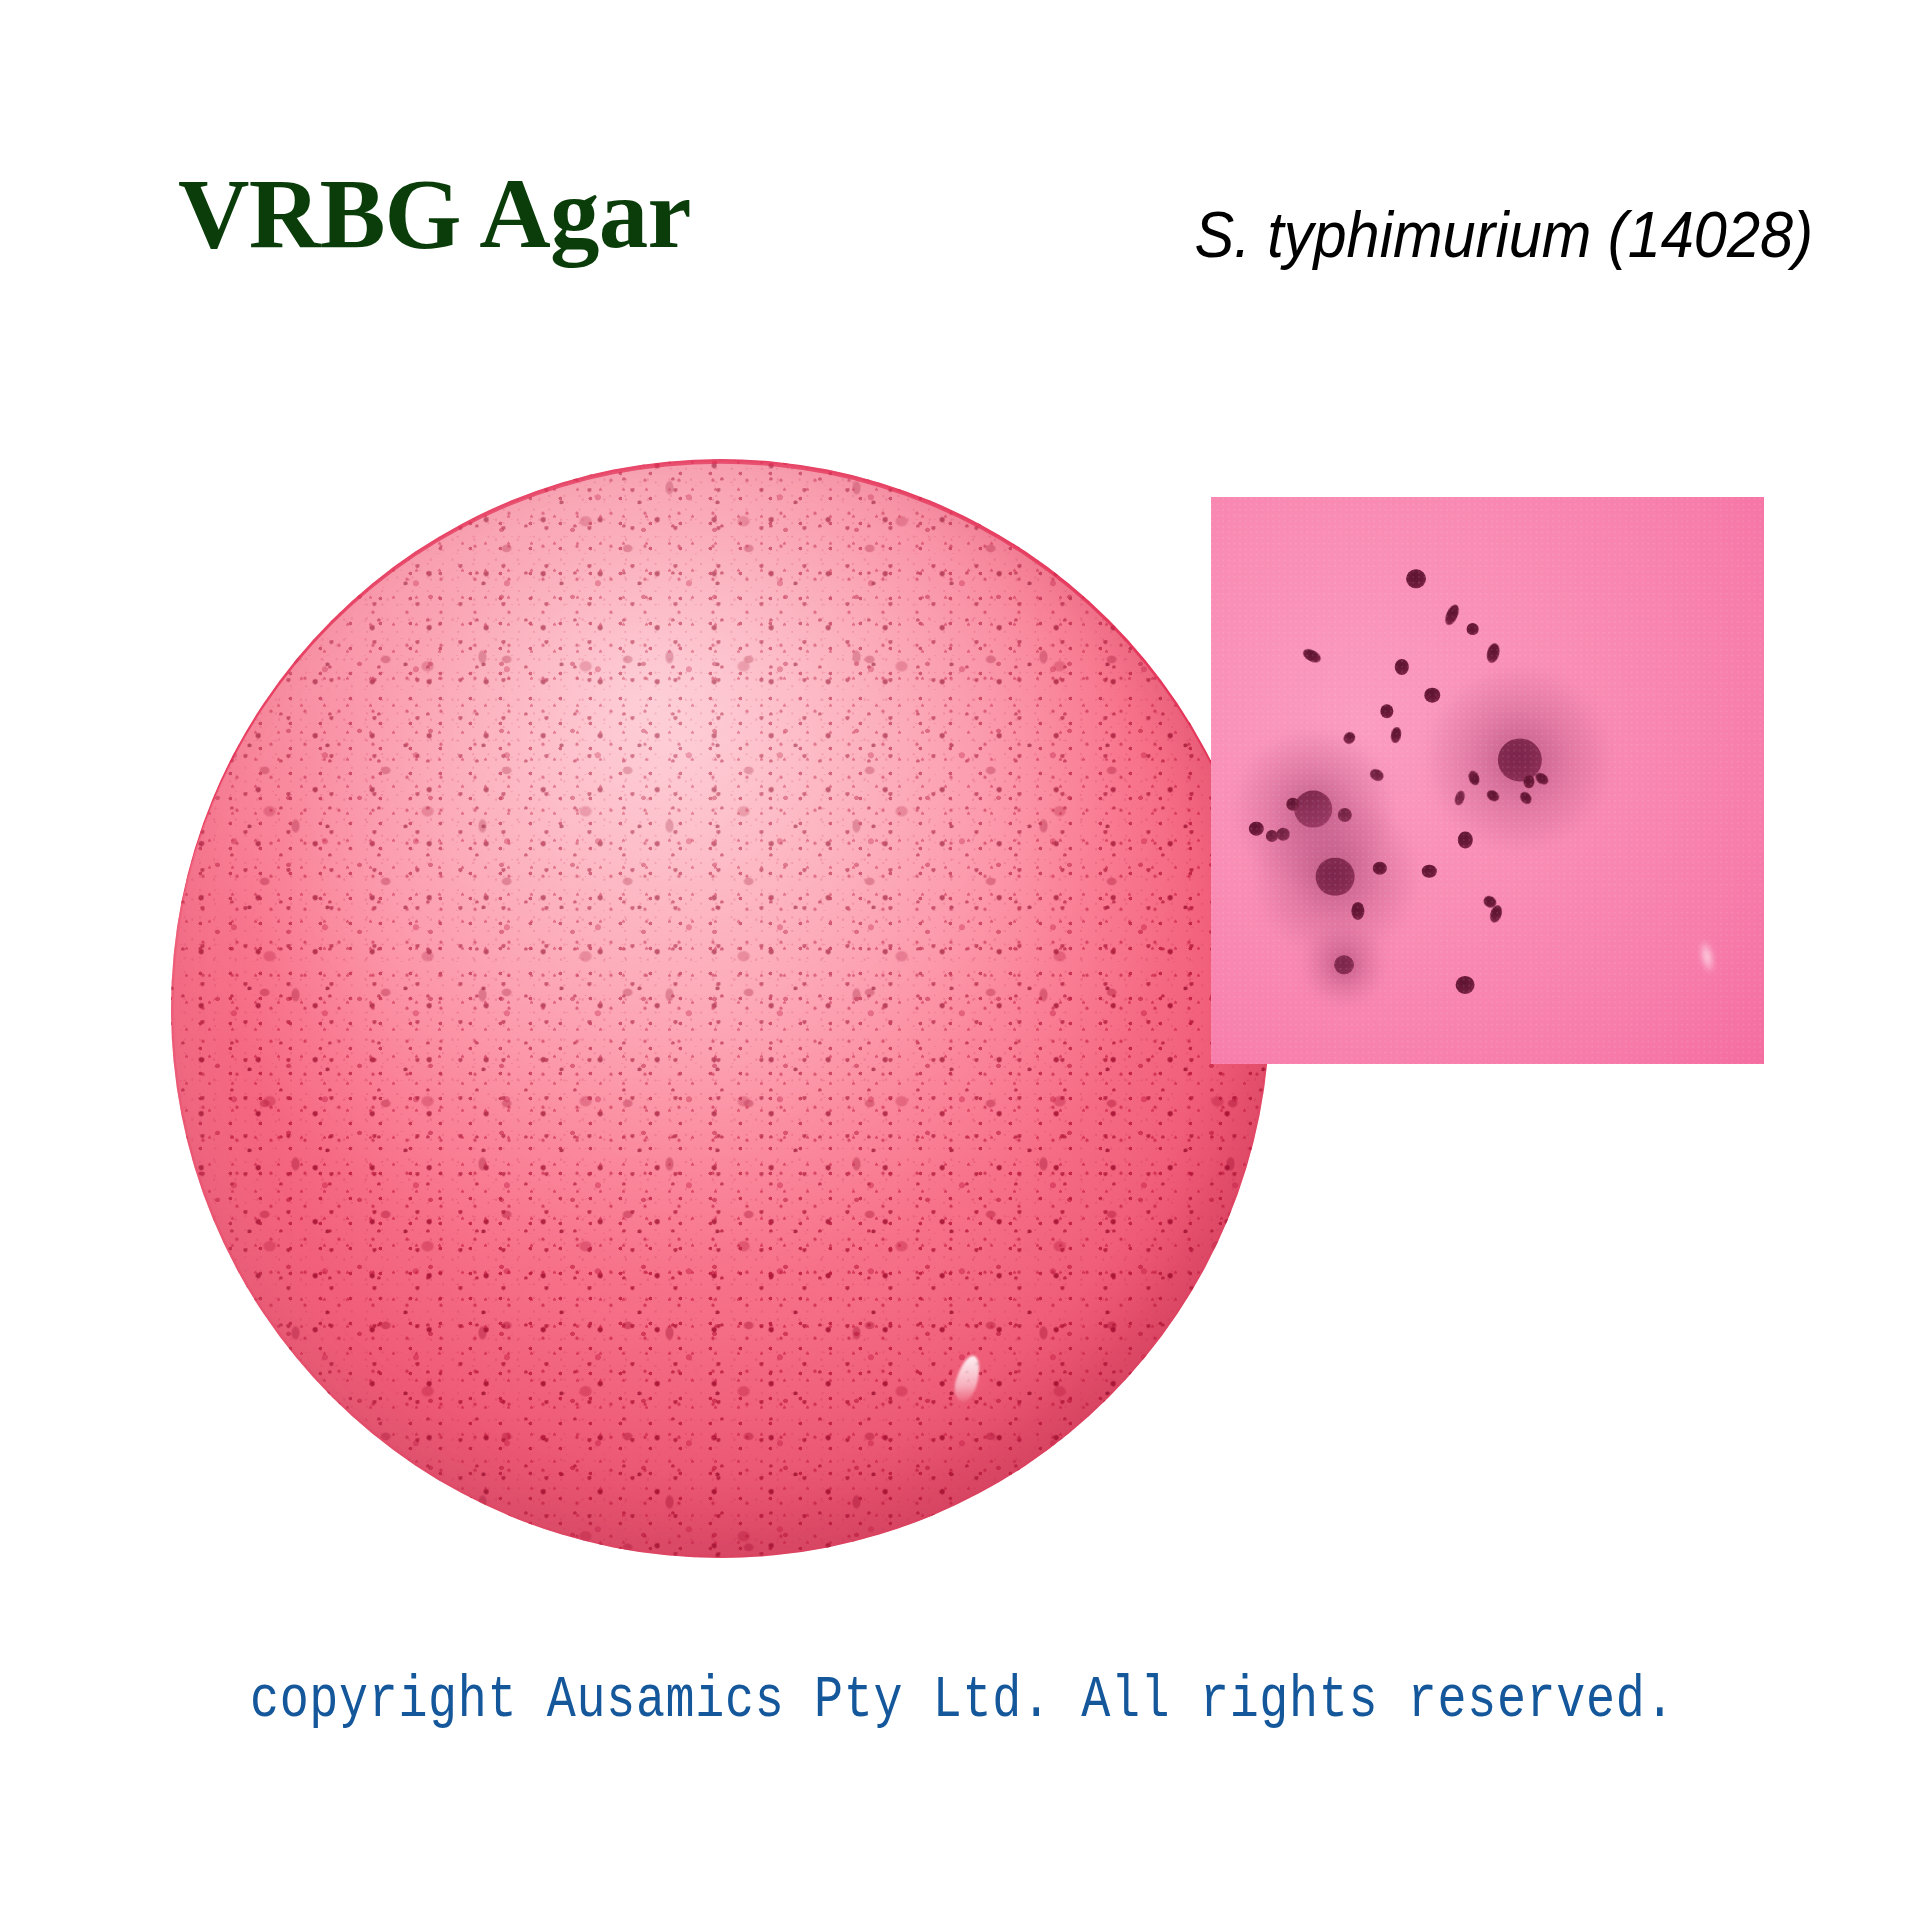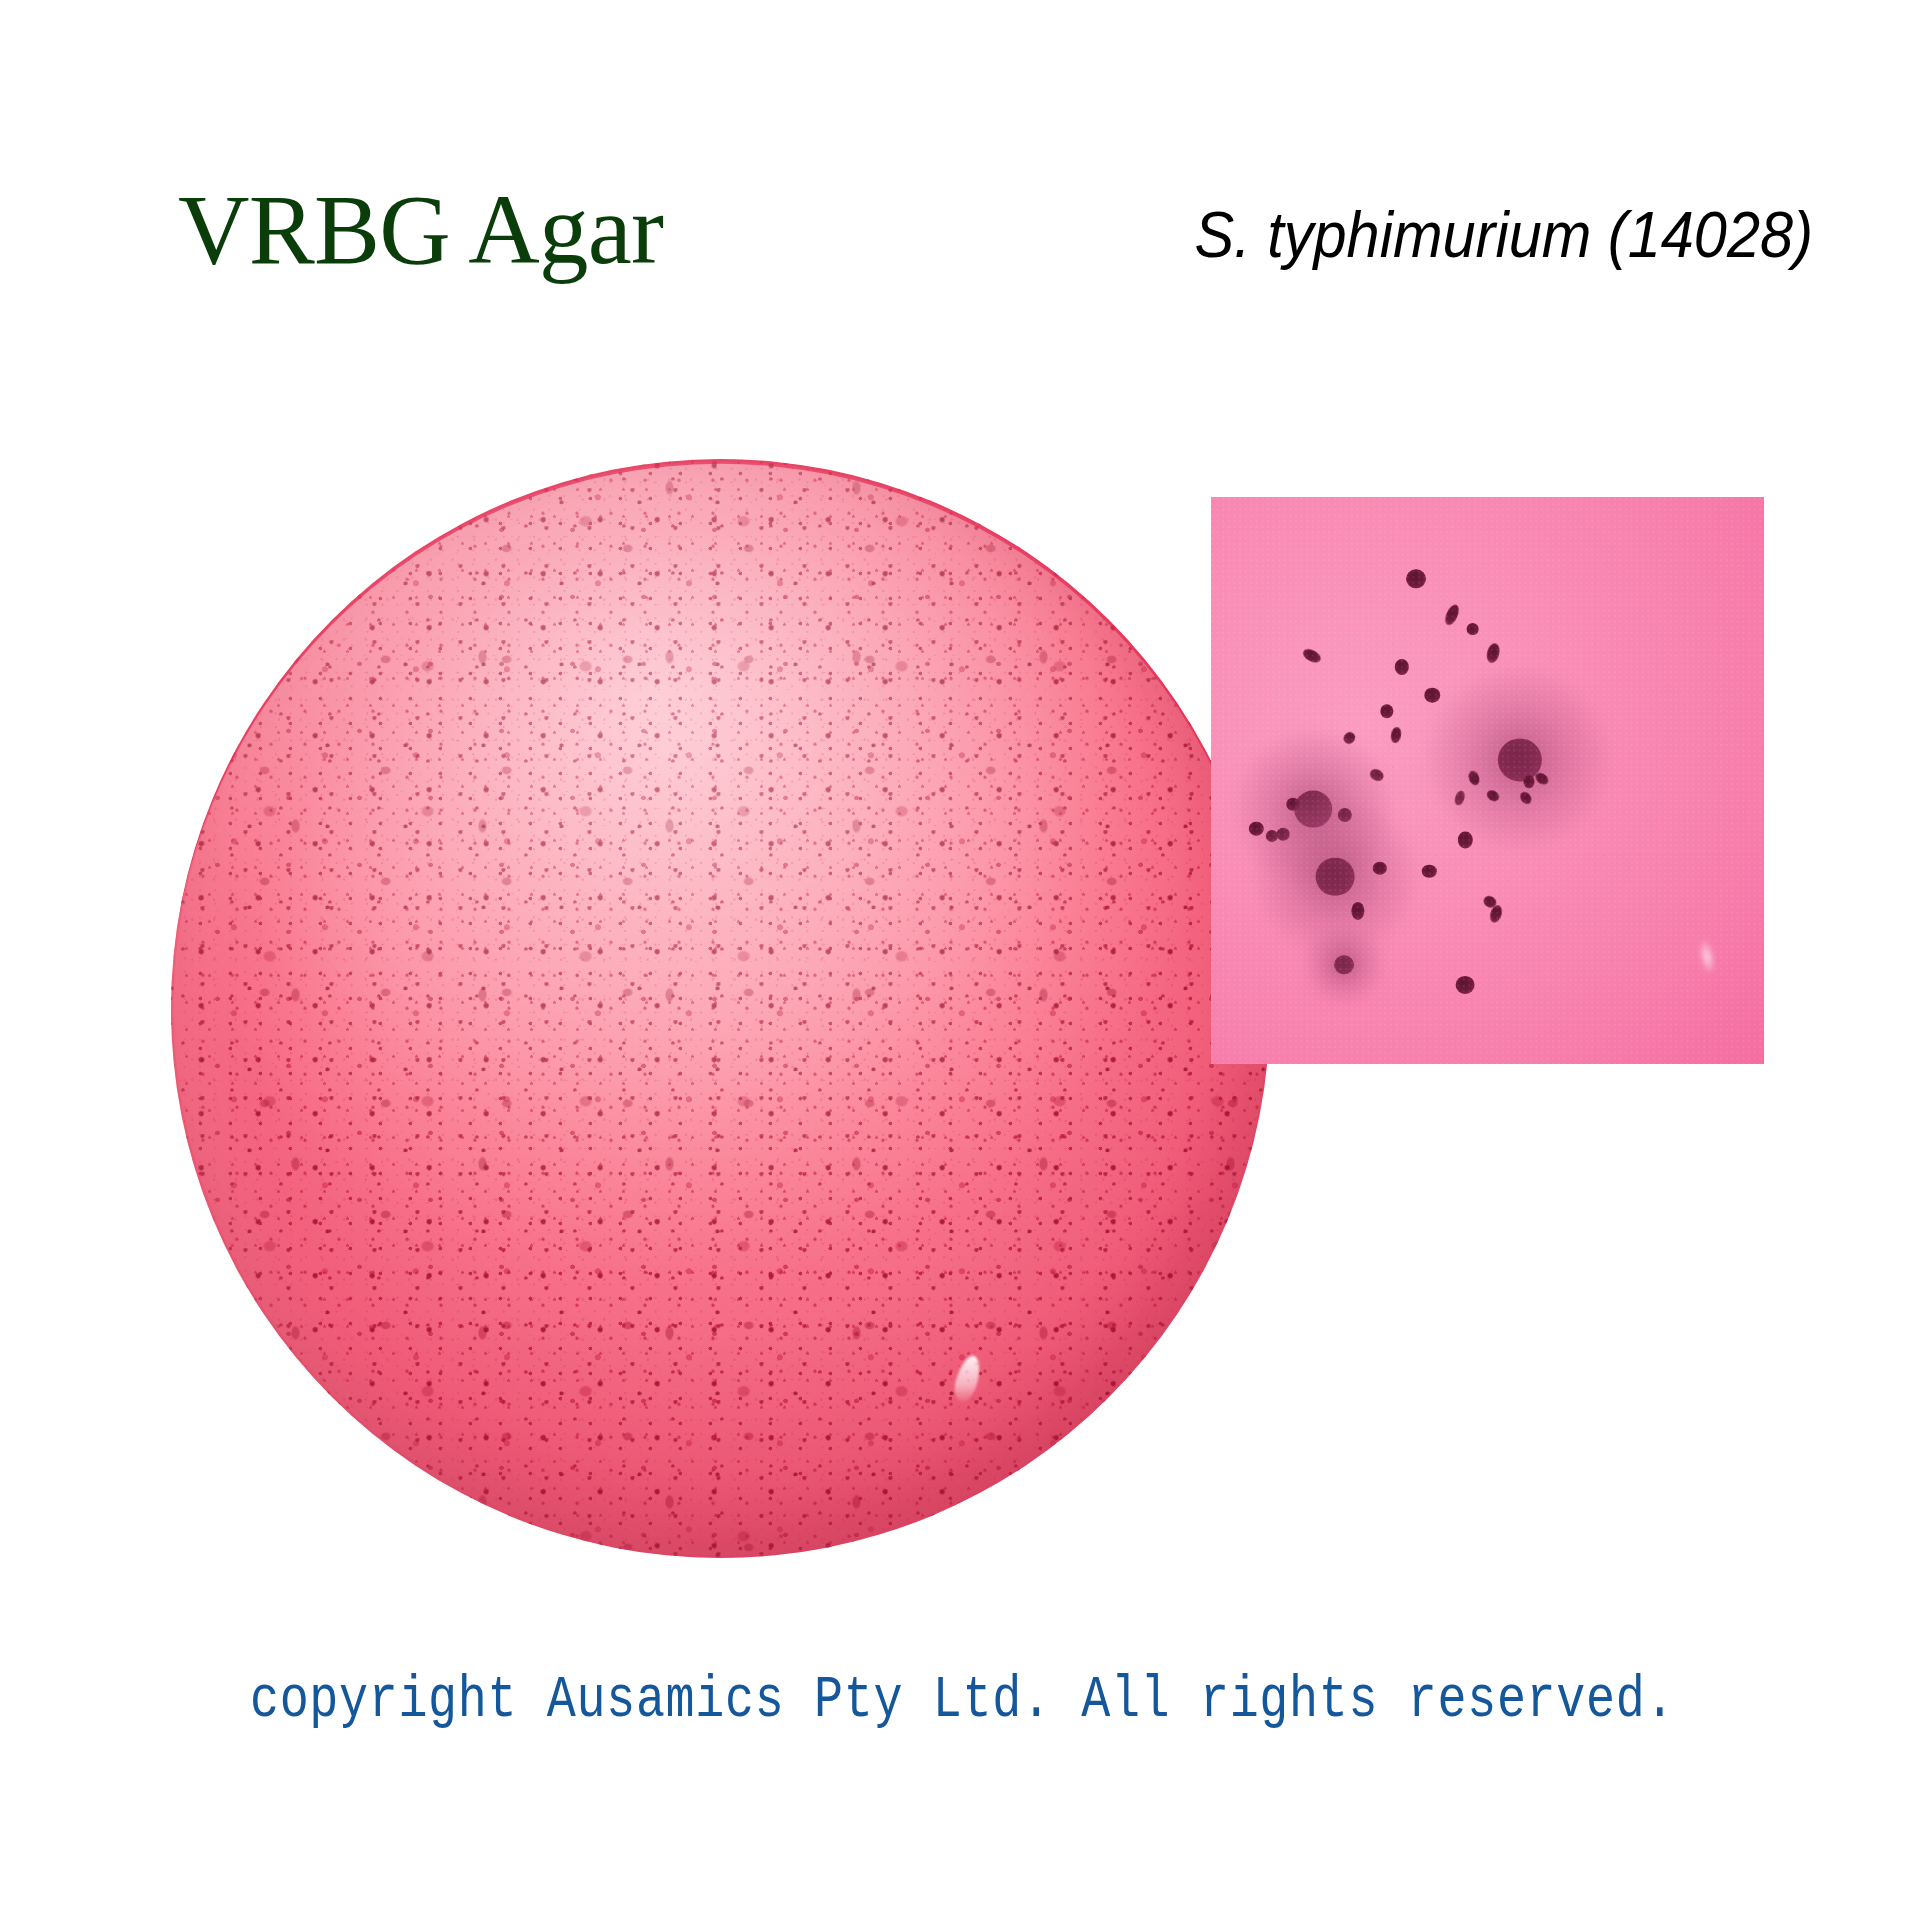--- a/index.html
+++ b/index.html
@@ -14,26 +14,26 @@
     height: 1925px;
     background: #ffffff;
     overflow: hidden;
     font-family: "Liberation Sans", sans-serif;
   }
 
   
   #title-medium {
     position: absolute;
     left: 178px;
-    top: 178px;
+    top: 162px;
     width: 722px;
     height: 104px;
     line-height: 104px;
     font-family: "Liberation Serif", "DejaVu Serif", serif;
-    font-weight: 400;
+    font-weight: 700;
     font-size: 99px;
     letter-spacing: -0.8px;
     color: #0a3d0a;
     white-space: nowrap;
   }
   #title-organism {
     position: absolute;
     left: 1147px;
     top: 191px;
     width: 666px;

